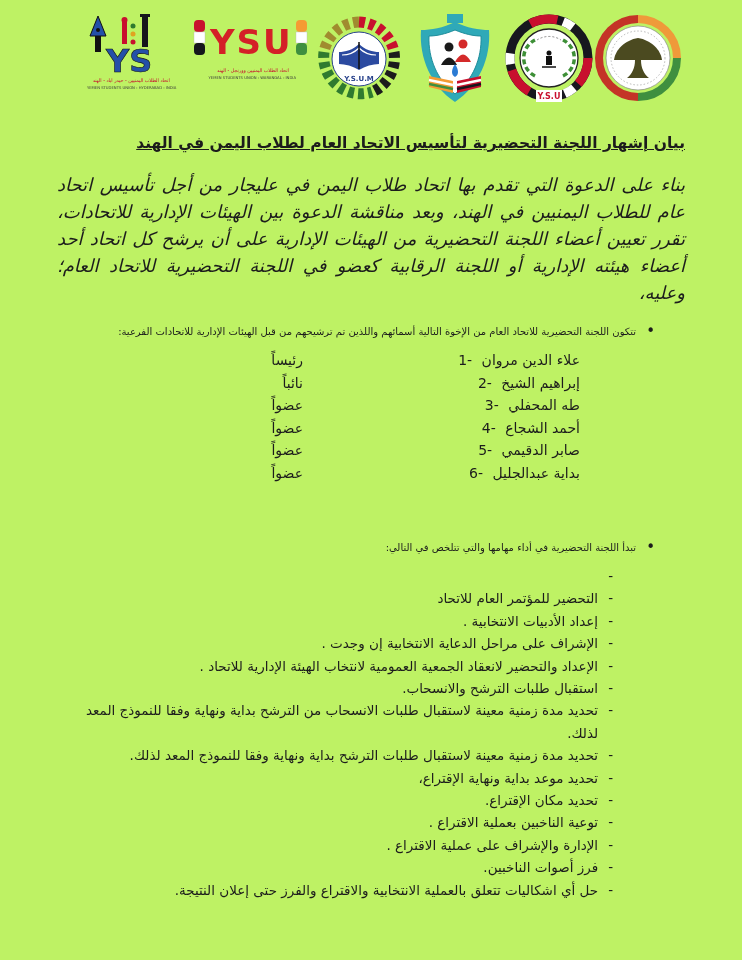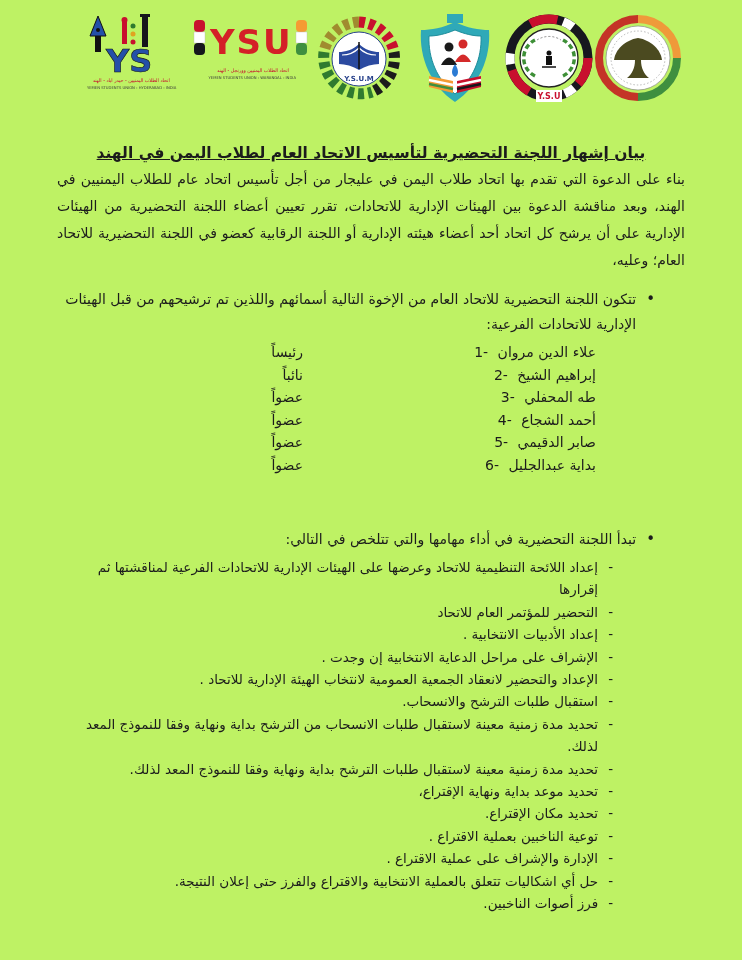--- a/index.html
+++ b/index.html
@@ -14,42 +14,42 @@
     display:flex;justify-content:space-between;align-items:flex-start;
     padding:14px 60px 0 72px;height:102px;
   }
   .logo{display:flex;flex-direction:column;align-items:center;}
   .logo .cap-ar{font-size:6px;line-height:7px;color:#c8102e;white-space:nowrap;transform:scale(.8);margin-top:1px;}
   .logo .cap-en{font-size:5px;line-height:6px;color:#3a3a3a;white-space:nowrap;transform:scale(.75);}
   .logo svg{display:block;}
 
   
   .title{
-    direction:rtl;text-align:center;margin:28px 0 0 0;
+    direction:rtl;margin:18px 0 0 0;
     font-size:15.5px;font-weight:bold;text-decoration:underline;
   }
 
   
   .intro{
-    direction:rtl;text-align:justify;margin:4px 0 0 0;
-    font-size:14px;line-height:27px;
+    direction:rtl;text-align:justify;margin:19px 0 0 0;
+    font-size:18px;line-height:27px;font-style:italic;
   }
 
   
   .bullet-item{
     direction:rtl;display:flex;gap:10px;padding-right:30px;
-    font-size:14px;line-height:25px;margin-top:13px;
+    font-size:10px;line-height:25px;margin-top:13px;
   }
   .bdot::before{content:"\2022";font-size:15px;}
   .bullet-item .btxt{text-align:right;}
 
   
   .members{list-style:none;margin:4px 0 0 0;padding:0;}
   .member-row{position:relative;height:22.5px;font-size:14px;line-height:22.5px;direction:rtl;}
-  .member-name-cell{position:absolute;right:89px;direction:ltr;white-space:nowrap;text-align:center;}
+  .member-name-cell{position:absolute;right:105px;direction:ltr;white-space:nowrap;text-align:center;}
   .member-num::after{content:"-";}
   .member-name{margin-left:5px;}
   .member-role{position:absolute;right:382px;white-space:nowrap;}
 
   .gap-block{height:38px;}
 
   
   .tasks{list-style:none;margin:4px 0 0 0;padding:0;}
   .task-row{
     direction:rtl;display:flex;gap:10px;padding-right:72px;
@@ -235,21 +235,20 @@
 
     <div class="bullet-item">
       <span class="bdot"></span>
       <span class="btxt">تبدأ اللجنة التحضيرية في أداء مهامها والتي تتلخص في التالي:</span>
     </div>
 
     <ul class="tasks">
 
         <li class="task-row">
           <span class="dash"></span>
-          <span class="task-text">إعداد اللائحة التنظيمية للاتحاد وعرضها على الهيئات الإدارية للاتحادات الفرعية لمناقشتها ثم إقرارها</span>
         </li>
 
         <li class="task-row">
           <span class="dash"></span>
           <span class="task-text">التحضير للمؤتمر العام للاتحاد</span>
         </li>
 
         <li class="task-row">
           <span class="dash"></span>
           <span class="task-text">إعداد الأدبيات الانتخابية .</span>
@@ -295,23 +294,23 @@
           <span class="task-text">توعية الناخبين بعملية الاقتراع .</span>
         </li>
 
         <li class="task-row">
           <span class="dash"></span>
           <span class="task-text">الإدارة والإشراف على عملية الاقتراع .</span>
         </li>
 
         <li class="task-row">
           <span class="dash"></span>
+          <span class="task-text">فرز أصوات الناخبين.</span>
+        </li>
+
+        <li class="task-row">
+          <span class="dash"></span>
           <span class="task-text">حل أي اشكاليات تتعلق بالعملية الانتخابية والاقتراع والفرز حتى إعلان النتيجة.</span>
-        </li>
-
-        <li class="task-row">
-          <span class="dash"></span>
-          <span class="task-text">فرز أصوات الناخبين.</span>
         </li>
       </ul>
 
   </div>
 </div>
 
 </body></html>

